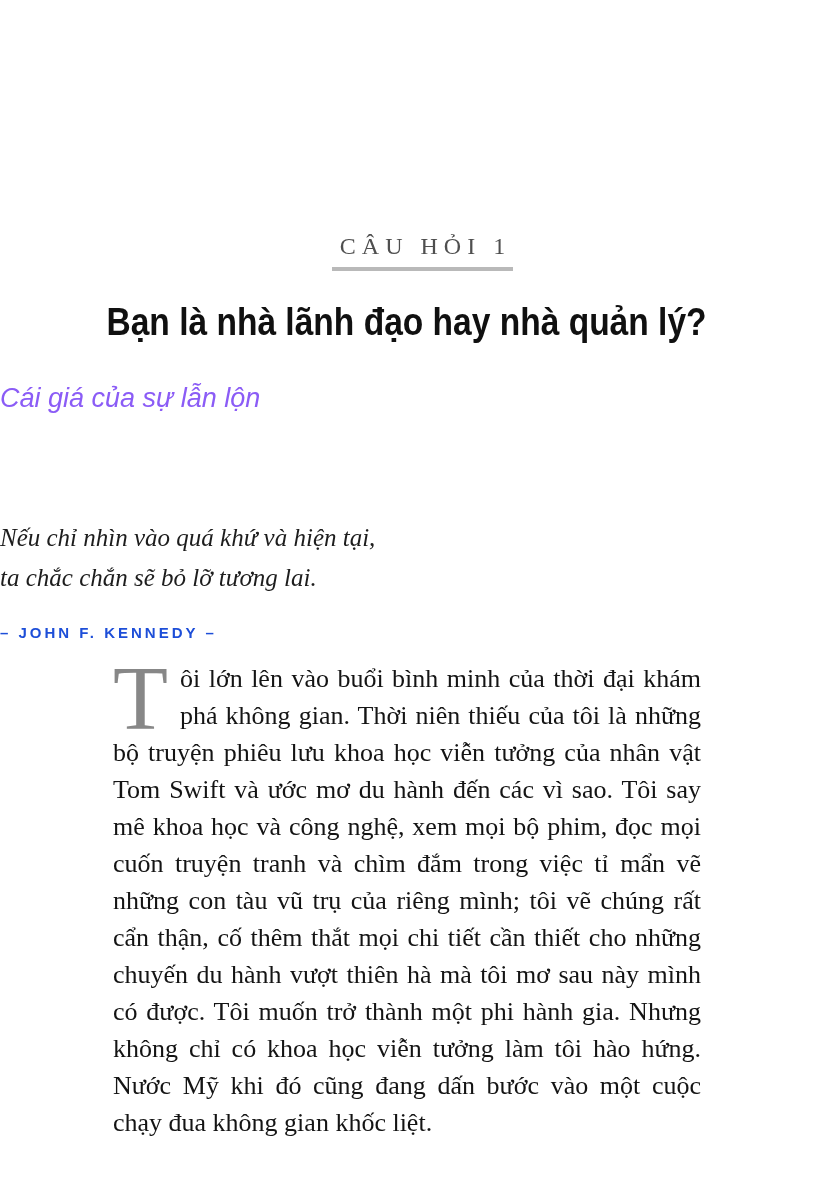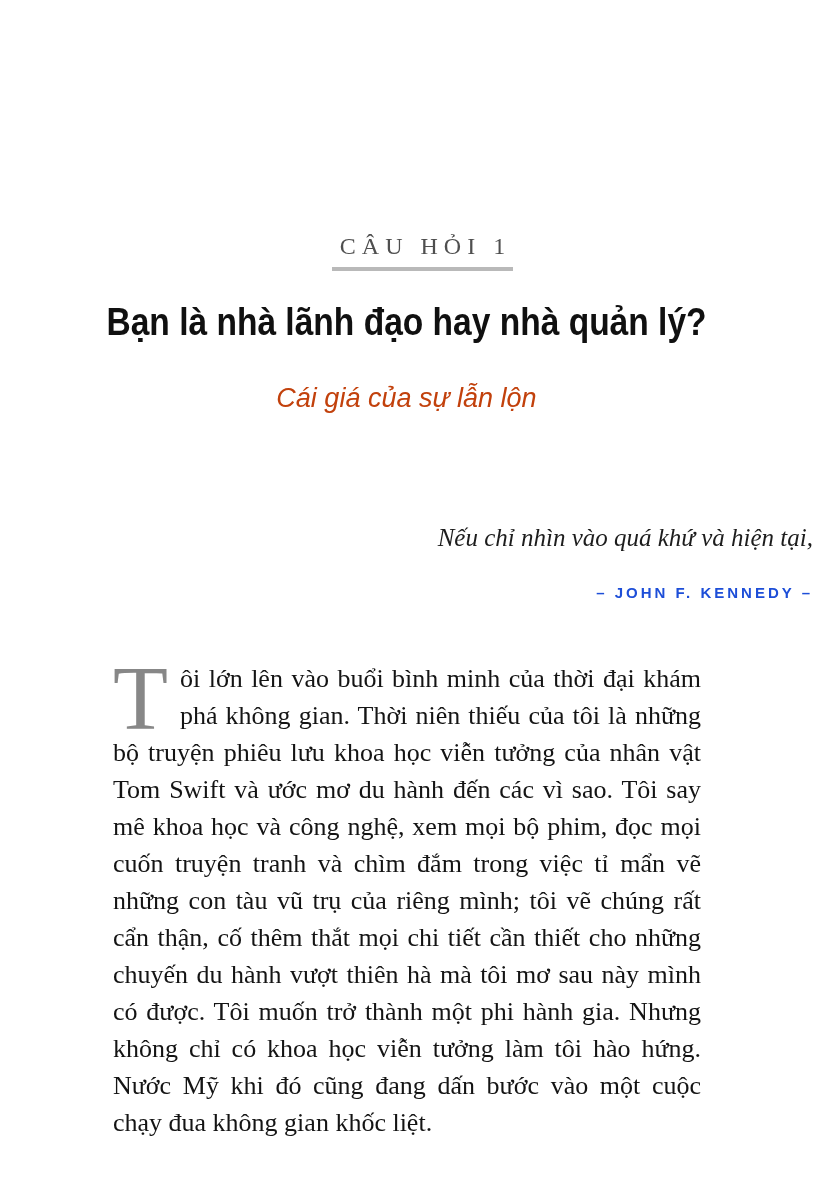--- a/index.html
+++ b/index.html
@@ -44,32 +44,31 @@
     color: #101010;
     transform: scaleX(0.86);
     transform-origin: center;
     white-space: nowrap;
   }
   .subtitle {
     position: absolute;
     top: 383px;
     left: 0;
     width: 100%;
-    text-align: center;
     font-family: "Liberation Sans", sans-serif;
     font-style: italic;
     font-size: 27px;
-    color: #c2410c;
+    color: #8b5cf6;
   }
   .epigraph {
     position: absolute;
     top: 518px;
     left: 0;
     width: 100%;
-    text-align: right;
+    text-align: left;
     font-family: "Liberation Serif", serif;
     font-style: italic;
     font-size: 25px;
     line-height: 40px;
     color: #1d1d1d;
   }
   .attribution {
     margin-top: 15px;
     font-family: "Liberation Sans", sans-serif;
     font-style: normal;
@@ -107,18 +106,19 @@
   <div class="chapter-wrap">
     <span class="chapter-label">CÂU HỎI 1</span>
   </div>
 
   <h1 class="title">Bạn là nhà lãnh đạo hay nhà quản lý?</h1>
 
   <div class="subtitle">Cái giá của sự lẫn lộn</div>
 
   <div class="epigraph">
     <div>Nếu chỉ nhìn vào quá khứ và hiện tại,</div>
+    <div>ta chắc chắn sẽ bỏ lỡ tương lai.</div>
     <div class="attribution">– JOHN F. KENNEDY –</div>
   </div>
 
   <p class="bodytext"><span class="dropcap">T</span><span>ôi lớn lên vào buổi bình minh của thời đại khám phá không gian. Thời niên thiếu của tôi là những bộ truyện phiêu lưu khoa học viễn tưởng của nhân vật Tom Swift và ước mơ du hành đến các vì sao. Tôi say mê khoa học và công nghệ, xem mọi bộ phim, đọc mọi cuốn truyện tranh và chìm đắm trong việc tỉ mẩn vẽ những con tàu vũ trụ của riêng mình; tôi vẽ chúng rất cẩn thận, cố thêm thắt mọi chi tiết cần thiết cho những chuyến du hành vượt thiên hà mà tôi mơ sau này mình có được. Tôi muốn trở thành một phi hành gia. Nhưng không chỉ có khoa học viễn tưởng làm tôi hào hứng. Nước Mỹ khi đó cũng đang dấn bước vào một cuộc chạy đua không gian khốc liệt.</span></p>
 
 </div>
 
 </body></html>

